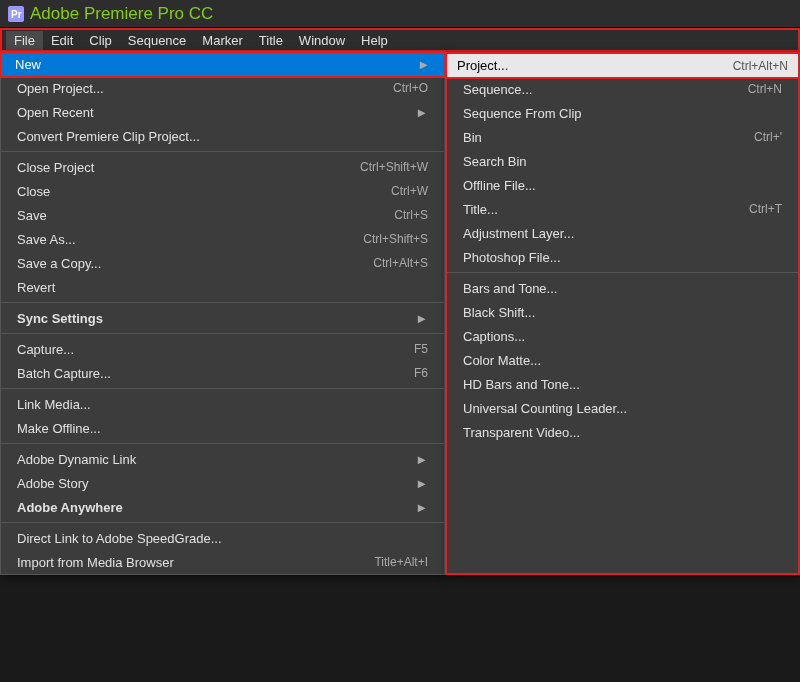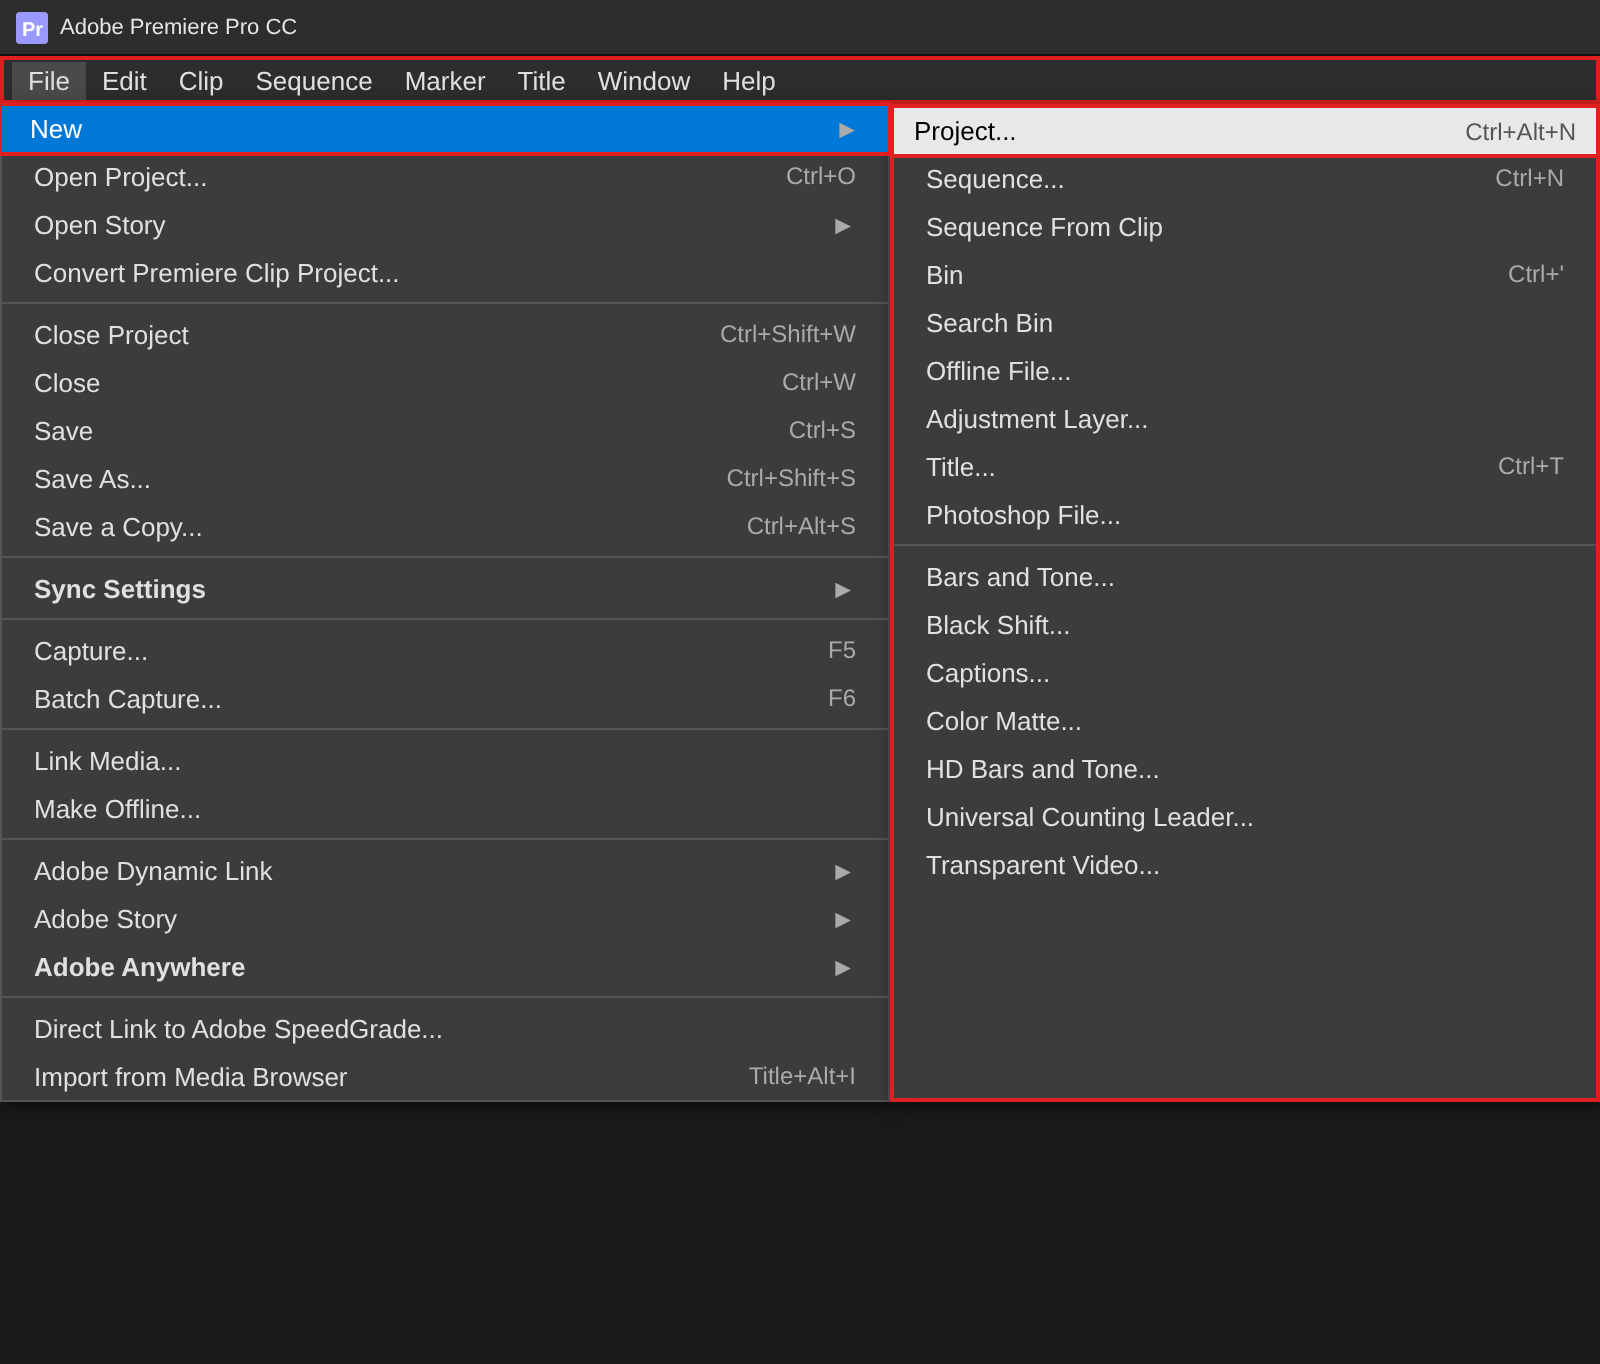--- a/index.html
+++ b/index.html
@@ -21,22 +21,22 @@
       align-items: center;
       padding: 0 8px;
       gap: 6px;
       border-bottom: 1px solid #111;
     }
     .title-bar-icon {
       width: 16px;
       height: 16px;
     }
     .title-bar-text {
-      font-size: 11px;
-      color: #e5e5e5;
+      font-size: 17px;
+      color: #84cc16;
     }
 
     
     .menu-bar {
       background: #2d2d2d;
       height: 24px;
       display: flex;
       align-items: center;
       padding: 0 4px;
       border-bottom: 1px solid #111;
@@ -166,21 +166,21 @@
       <span>New</span>
       <span class="arrow">►</span>
     </div>
 
     <div class="menu-item">
       <span>Open Project...</span>
       <span class="shortcut">Ctrl+O</span>
     </div>
 
     <div class="menu-item">
-      <span>Open Story</span>
+      <span>Open Recent</span>
       <span class="arrow">►</span>
     </div>
 
     <div class="menu-item">
       <span>Convert Premiere Clip Project...</span>
     </div>
 
     <div class="menu-separator"></div>
 
     <div class="menu-item">
@@ -201,20 +201,23 @@
     <div class="menu-item">
       <span>Save As...</span>
       <span class="shortcut">Ctrl+Shift+S</span>
     </div>
 
     <div class="menu-item">
       <span>Save a Copy...</span>
       <span class="shortcut">Ctrl+Alt+S</span>
     </div>
 
+    <div class="menu-item">
+      <span>Revert</span>
+    </div>
 
     <div class="menu-separator"></div>
 
     <div class="menu-item bold-label">
       <span class="item-label">Sync Settings</span>
       <span class="arrow">►</span>
     </div>
 
     <div class="menu-separator"></div>
 
@@ -291,29 +294,29 @@
 
     <div class="menu-item">
       <span>Search Bin</span>
     </div>
 
     <div class="menu-item">
       <span>Offline File...</span>
     </div>
 
     <div class="menu-item">
-      <span>Adjustment Layer...</span>
-    </div>
-
-    <div class="menu-item">
       <span>Title...</span>
       <span class="shortcut">Ctrl+T</span>
     </div>
 
     <div class="menu-item">
+      <span>Adjustment Layer...</span>
+    </div>
+
+    <div class="menu-item">
       <span>Photoshop File...</span>
     </div>
 
     <div class="menu-separator"></div>
 
     <div class="menu-item">
       <span>Bars and Tone...</span>
     </div>
 
     <div class="menu-item">

